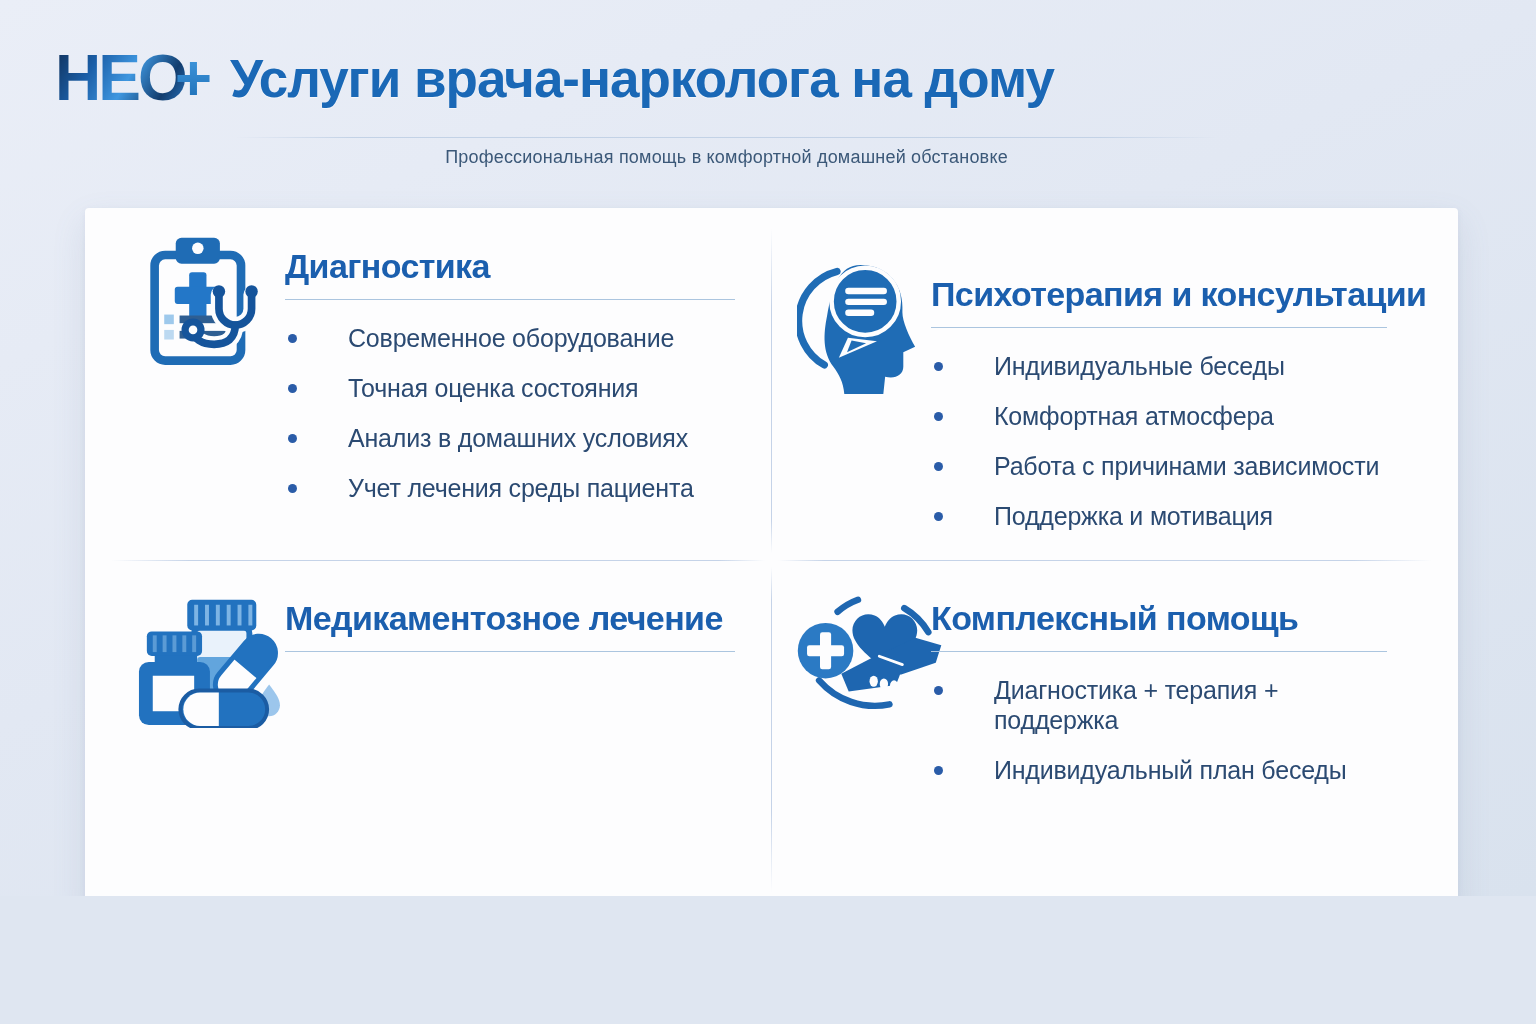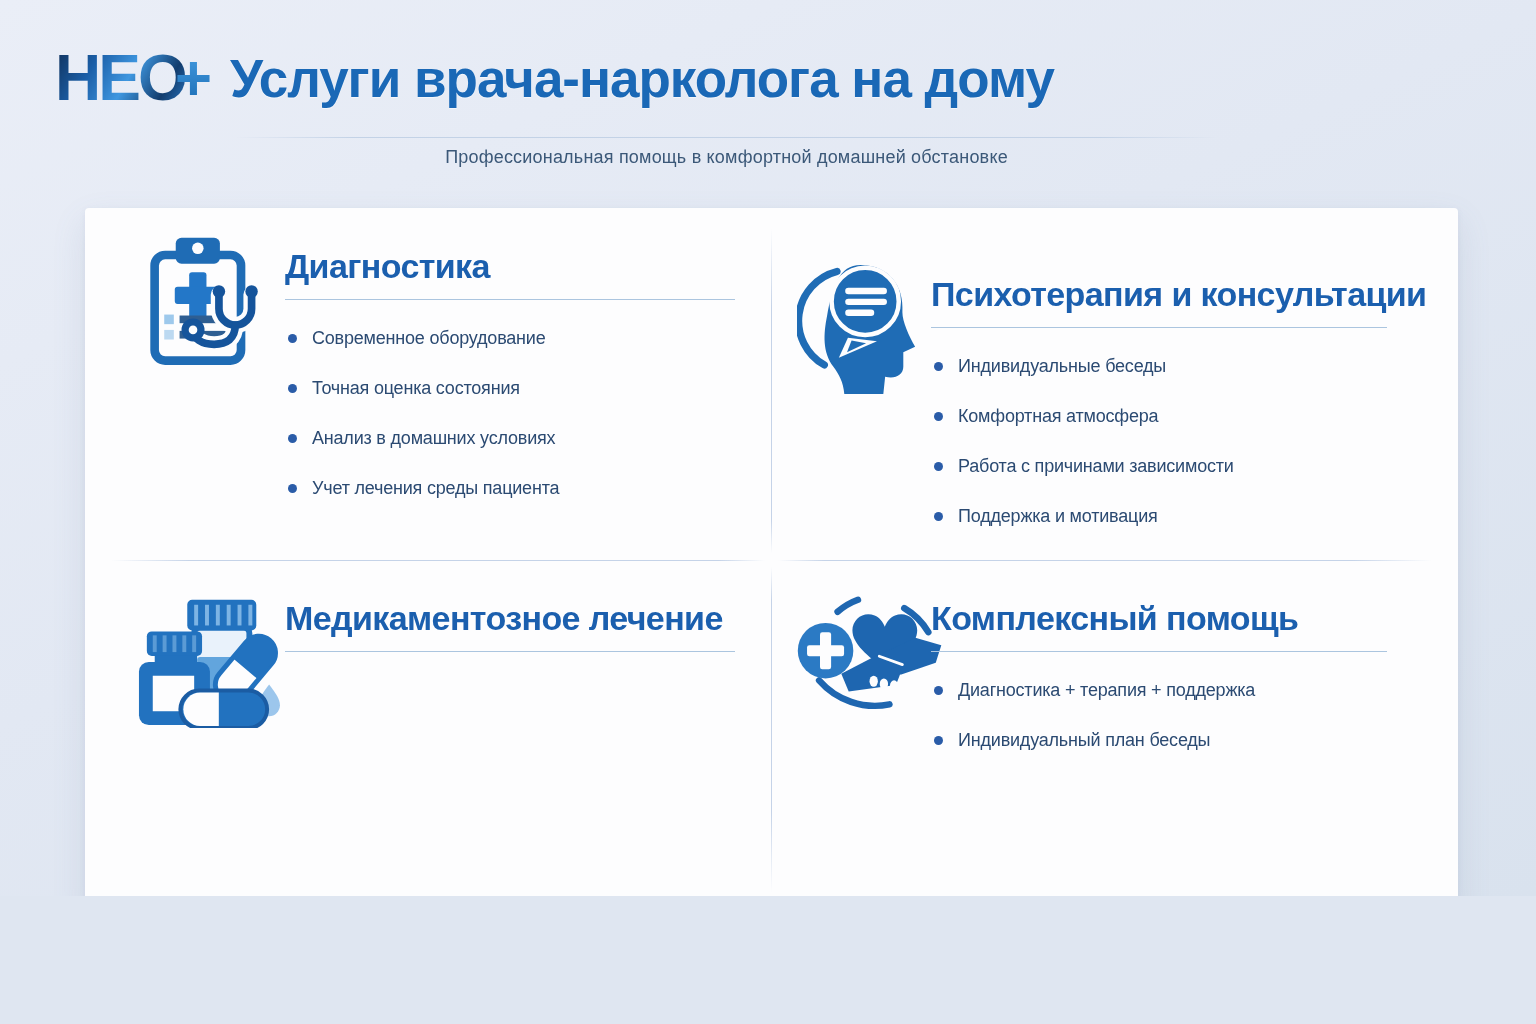--- a/index.html
+++ b/index.html
@@ -66,22 +66,22 @@
   .q1 .content, .q3 .content { left:200px; width:450px; }
   .q2 .content, .q4 .content { left:160px; width:456px; }
   .section-title {
     font-size:34px; font-weight:700; color:#1b5fae;
     letter-spacing:-0.6px; white-space:nowrap; line-height:1.2;
   }
   .title-underline { height:1px; background:#abc5df; margin-top:12px; }
   ul.bullets { list-style:none; margin-top:23px; }
   ul.bullets li {
     display:flex; align-items:flex-start;
-    font-size:18px; line-height:30px; color:#2b4a72;
-    margin-bottom:20px; letter-spacing:-0.2px;
+    font-size:25px; line-height:30px; color:#2b4a72;
+    margin-bottom:20px; letter-spacing:-0.2px;gap:36px;
   }
   .li-dot {
     flex:none; width:9px; height:9px; border-radius:50%;
     background:#2a5ca8; margin:11px 15px 0 3px;
   }
 </style>
 </head>
 <body>
 
 <div class="stage">

